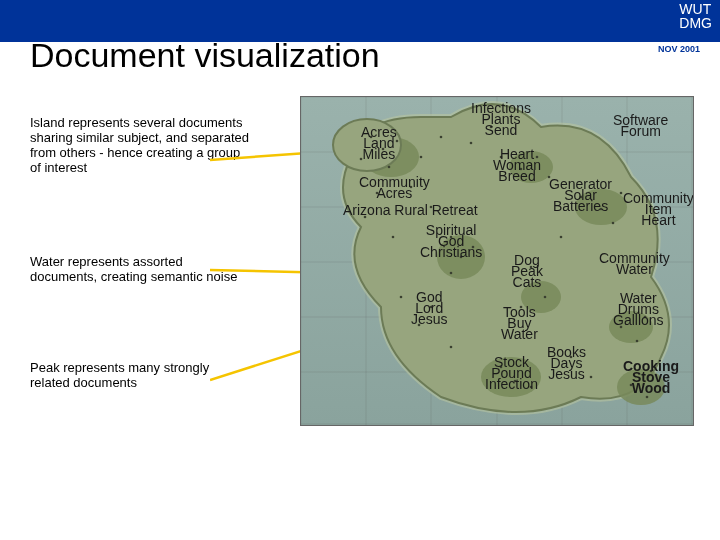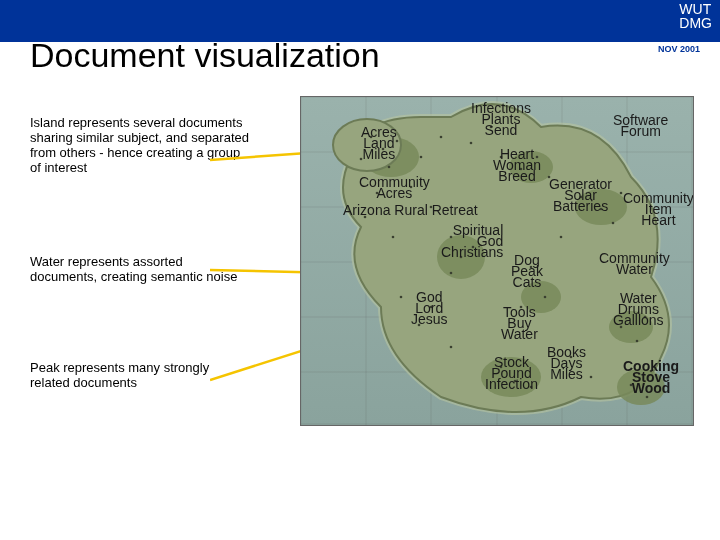--- a/index.html
+++ b/index.html
@@ -148,21 +148,21 @@
 Woman
 Breed</div>
       <div class="lbl" style="left: 248px; top: 82px;">Generator
 Solar
 Batteries</div>
       <div class="lbl" style="left: 312px; top: 18px;">Software
 Forum</div>
       <div class="lbl" style="left: 322px; top: 96px;">Community
 Item
 Heart</div>
-      <div class="lbl" style="left: 140px; top: 128px; text-align: right;">Spiritual
+      <div class="lbl" style="left: 119px; top: 128px;">Spiritual
 God
 Christians</div>
       <div class="lbl" style="left: 210px; top: 158px;">Dog
 Peak
 Cats</div>
       <div class="lbl" style="left: 298px; top: 156px;">Community
 Water</div>
       <div class="lbl" style="left: 110px; top: 195px;">God
 Lord
 Jesus</div>
@@ -170,18 +170,18 @@
 Buy
 Water</div>
       <div class="lbl" style="left: 312px; top: 196px;">Water
 Drums
 Galllons</div>
       <div class="lbl" style="left: 184px; top: 260px;">Stock
 Pound
 Infection</div>
       <div class="lbl" style="left: 246px; top: 250px;">Books
 Days
-Miles</div>
+Jesus</div>
       <div class="lbl" style="left: 322px; top: 264px; font-weight: bold;">Cooking
 Stove
 Wood</div>
     </div>
 </div>
 
 </body></html>

